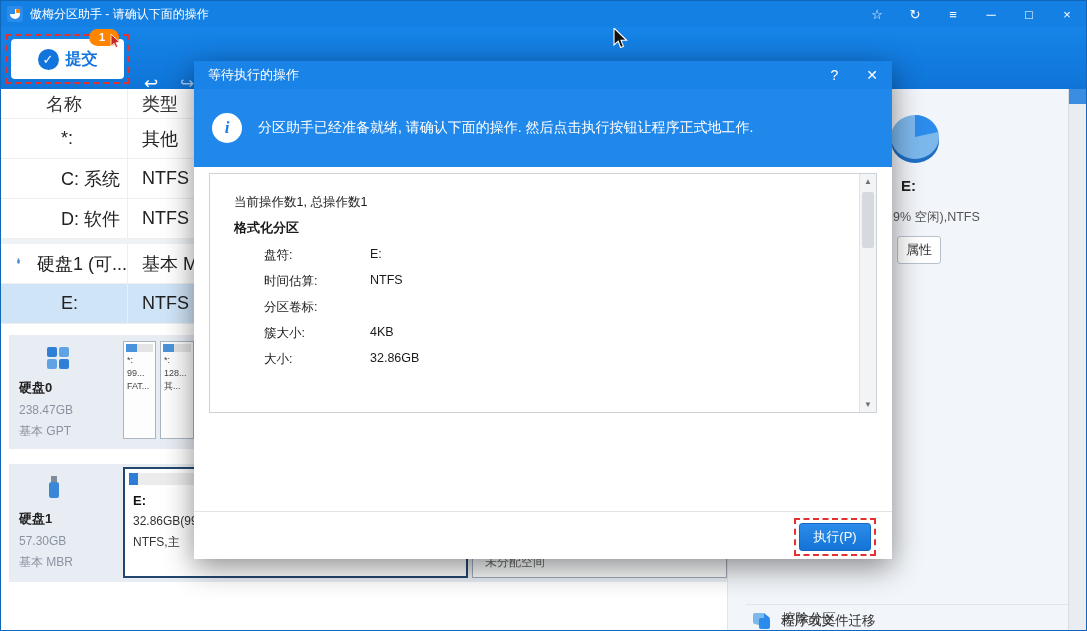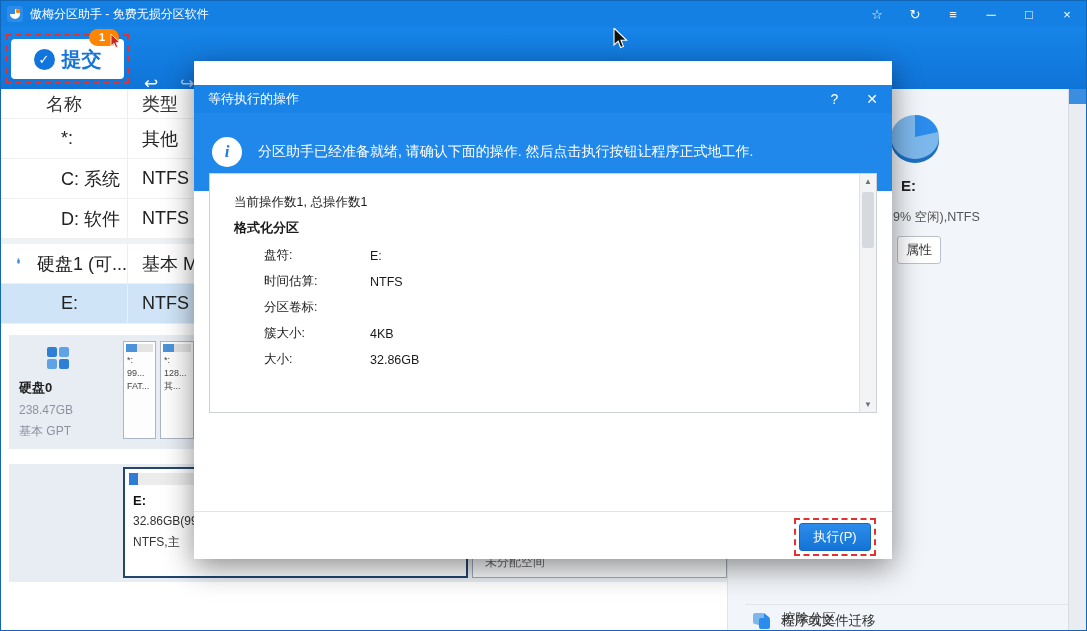--- a/index.html
+++ b/index.html
@@ -11,21 +11,21 @@
   .app-logo { width:16px; height:16px; margin-right:7px; flex:0 0 auto; }
   .win-title { font-size:12px; }
   .tb-controls { position:absolute; right:0; top:0; height:26px; display:flex; }
   .tb-btn { width:38px; height:26px; display:flex; align-items:center; justify-content:center; color:#fff; font-size:13px; cursor:default; }
 
   
   .toolbar { position:absolute; left:0; top:26px; right:0; height:62px; background:linear-gradient(#1684e8,#0f74d8); }
   .submit-outline { position:absolute; left:5px; top:33px; width:123px; height:50px; border:2px dashed #e53030; padding:3px; z-index:5; }
   .submit-btn { width:100%; height:100%; background:#fff; border-radius:4px; display:flex; align-items:center; justify-content:center; gap:7px; }
   .submit-check { width:21px; height:21px; border-radius:50%; background:#1274dd; color:#fff; font-size:13px; display:flex; align-items:center; justify-content:center; }
-  .submit-label { color:#1274dd; font-size:20px; font-weight:bold; }
+  .submit-label { color:#1274dd; font-size:16px; font-weight:bold; }
   .submit-badge { position:absolute; left:88px; top:28px; height:17px; min-width:30px; background:#ff8400; border-radius:9px; color:#fff; font-size:11px; font-weight:bold; line-height:17px; text-align:center; padding:0 12px 0 8px; z-index:6; }
   .badge-cursor { position:absolute; left:109px; top:33px; z-index:7; }
   .undo-redo { position:absolute; left:138px; top:44px; display:flex; gap:12px; }
   .ur-btn { width:24px; height:24px; color:#fff; font-size:17px; display:flex; align-items:center; justify-content:center; }
   .ur-btn.dim { color:#a9cdf2; }
   .tool-items { position:absolute; left:222px; top:41px; display:flex; gap:30px; }
   .tool-item { display:flex; align-items:center; gap:7px; color:#fff; font-size:13.5px; }
   .tool-icon { width:20px; height:20px; background:#fff; border-radius:4px; display:flex; align-items:center; justify-content:center; }
   .tool-icon i { display:block; width:10px; height:10px; background:#1684e8; border-radius:2px; }
 
@@ -69,55 +69,55 @@
   .drive-info { position:absolute; left:892px; top:208px; font-size:12.5px; color:#555; white-space:nowrap; }
   .props-btn { position:absolute; left:896px; top:235px; width:44px; height:28px; background:#fff; border:1px solid #b9c2cc; border-radius:3px; font-size:13px; color:#333; display:flex; align-items:center; justify-content:center; }
   .usage-frag { position:absolute; left:1072px; top:171px; width:9px; height:60px; background:#f5a623; border-radius:2px; }
   .rp-action { position:absolute; display:flex; align-items:center; gap:10px; font-size:13.5px; color:#333; }
   .rp-a1 { left:752px; top:569px;margin-top:40px; }
   .rp-a2 { left:752px; top:611px; }
   .rp-divider { position:absolute; left:745px; top:603px; width:330px; border-top:1px solid #e2e6ea; }
 
   
   .modal { position:absolute; left:193px; top:60px; width:698px; height:498px; background:#fff; box-shadow:0 8px 28px rgba(0,0,0,.45); z-index:20; }
-  .modal-titlebar { height:28px; background:#1a83e8; color:#fff; font-size:13px; display:flex; align-items:center; padding:0 14px;margin-top:24px; }
+  .modal-titlebar { height:28px; background:#1a83e8; color:#fff; font-size:13px; display:flex; align-items:center; padding:0 14px; }
   .modal-titlebar .m-ctl { margin-left:auto; display:flex; gap:28px; }
   .m-ctl span { font-size:14px; }
   .modal-info { height:78px; background:#2088eb; display:flex; align-items:center; padding:0 18px; gap:16px; }
   .info-circle { width:30px; height:30px; border-radius:50%; background:#fff; color:#1a7fe0; font-family:"Liberation Serif",serif; font-weight:bold; font-style:italic; font-size:17px; display:flex; align-items:center; justify-content:center; flex:0 0 auto; }
   .modal-info p { color:#fff; font-size:14px; }
   .op-box { position:absolute; left:15px; top:112px; width:668px; height:240px; border:1px solid #cdd2d8; background:#fff; }
   .op-scroll { position:absolute; right:0; top:0; bottom:0; width:17px; background:#f3f4f6; border-left:1px solid #e2e2e2; }
   .op-scroll .arr { position:absolute; left:0; width:16px; text-align:center; font-size:8px; color:#707070; }
   .op-scroll .arr.up { top:3px; } .op-scroll .arr.dn { bottom:3px; }
   .op-scroll .thumb { position:absolute; left:2px; top:18px; width:12px; height:56px; background:#d6d9dd; border-radius:2px; }
   .op-content { padding:20px 24px; font-size:12.5px; color:#1a1a1a; }
   .op-name { margin-top:8px; font-weight:bold; font-size:13px; }
   .op-fields { margin:10px 0 0 30px; }
-  .op-frow { display:flex; margin-bottom:9px;align-items:center; }
+  .op-frow { display:flex; margin-bottom:9px; }
   .op-frow .fl { width:106px; }
   .time-est { position:absolute; left:18px; top:392px; font-size:12.5px; color:#1a1a1a; }
   .m-divider { position:absolute; left:0; top:450px; width:100%; border-top:1px solid #e4e4e4; }
   .exec-outline { position:absolute; right:16px; top:457px; border:2px dashed #e53030; padding:3px; }
   .exec-btn { width:72px; height:28px; background:linear-gradient(#2b8ceb,#1374d6); border:1px solid #1268c4; border-radius:3px; color:#fff; font-size:13px; display:flex; align-items:center; justify-content:center; }
 
   .cursor { position:absolute; left:612px; top:27px; z-index:30; }
 </style>
 </head>
 <body>
 
 <div class="window">
 
   <div class="titlebar">
     <svg class="app-logo" viewBox="0 0 16 16">
       <rect x="0" y="0" width="16" height="16" rx="3" fill="#2b8ceb"></rect>
       <path d="M8 3 a5 5 0 1 1 -5 5 L8 8 Z" fill="#fff"></path>
       <circle cx="11" cy="5" r="2.2" fill="#ff8400"></circle>
     </svg>
-    <span class="win-title">傲梅分区助手 - 免费无损分区软件</span>
+    <span class="win-title">傲梅分区助手 - 请确认下面的操作</span>
     <div class="tb-controls">
       <div class="tb-btn">☆</div>
       <div class="tb-btn">↻</div>
       <div class="tb-btn">≡</div>
       <div class="tb-btn">─</div>
       <div class="tb-btn">□</div>
       <div class="tb-btn">×</div>
     </div>
   </div>
 
@@ -241,20 +241,29 @@
       <div class="cap-bar">
           <i></i>
         </div>
       <div class="pl">*:</div>
       <div class="pl">128...</div>
       <div class="pl">其...</div>
     </div>
   </div>
 
   <div class="disk-strip strip-1">
+    <div class="disk-card">
+      <svg class="dicon" width="14" height="24" viewBox="0 0 14 24">
+        <rect x="4" y="0" width="6" height="6" fill="#7f8b99"></rect>
+        <rect x="2" y="6" width="10" height="16" rx="2.5" fill="#3a87d8"></rect>
+      </svg>
+      <div class="dname">硬盘1</div>
+      <div class="dsize">57.30GB</div>
+      <div class="dscheme">基本 MBR</div>
+    </div>
     <div class="part-big">
       <div class="cap-bar">
           <i></i>
         </div>
       <div class="pl1">E:</div>
       <div class="pl2">32.86GB(99...</div>
       <div class="pl3">NTFS,主</div>
     </div>
     <div class="part-unalloc">
       <span>未分配空间</span>

